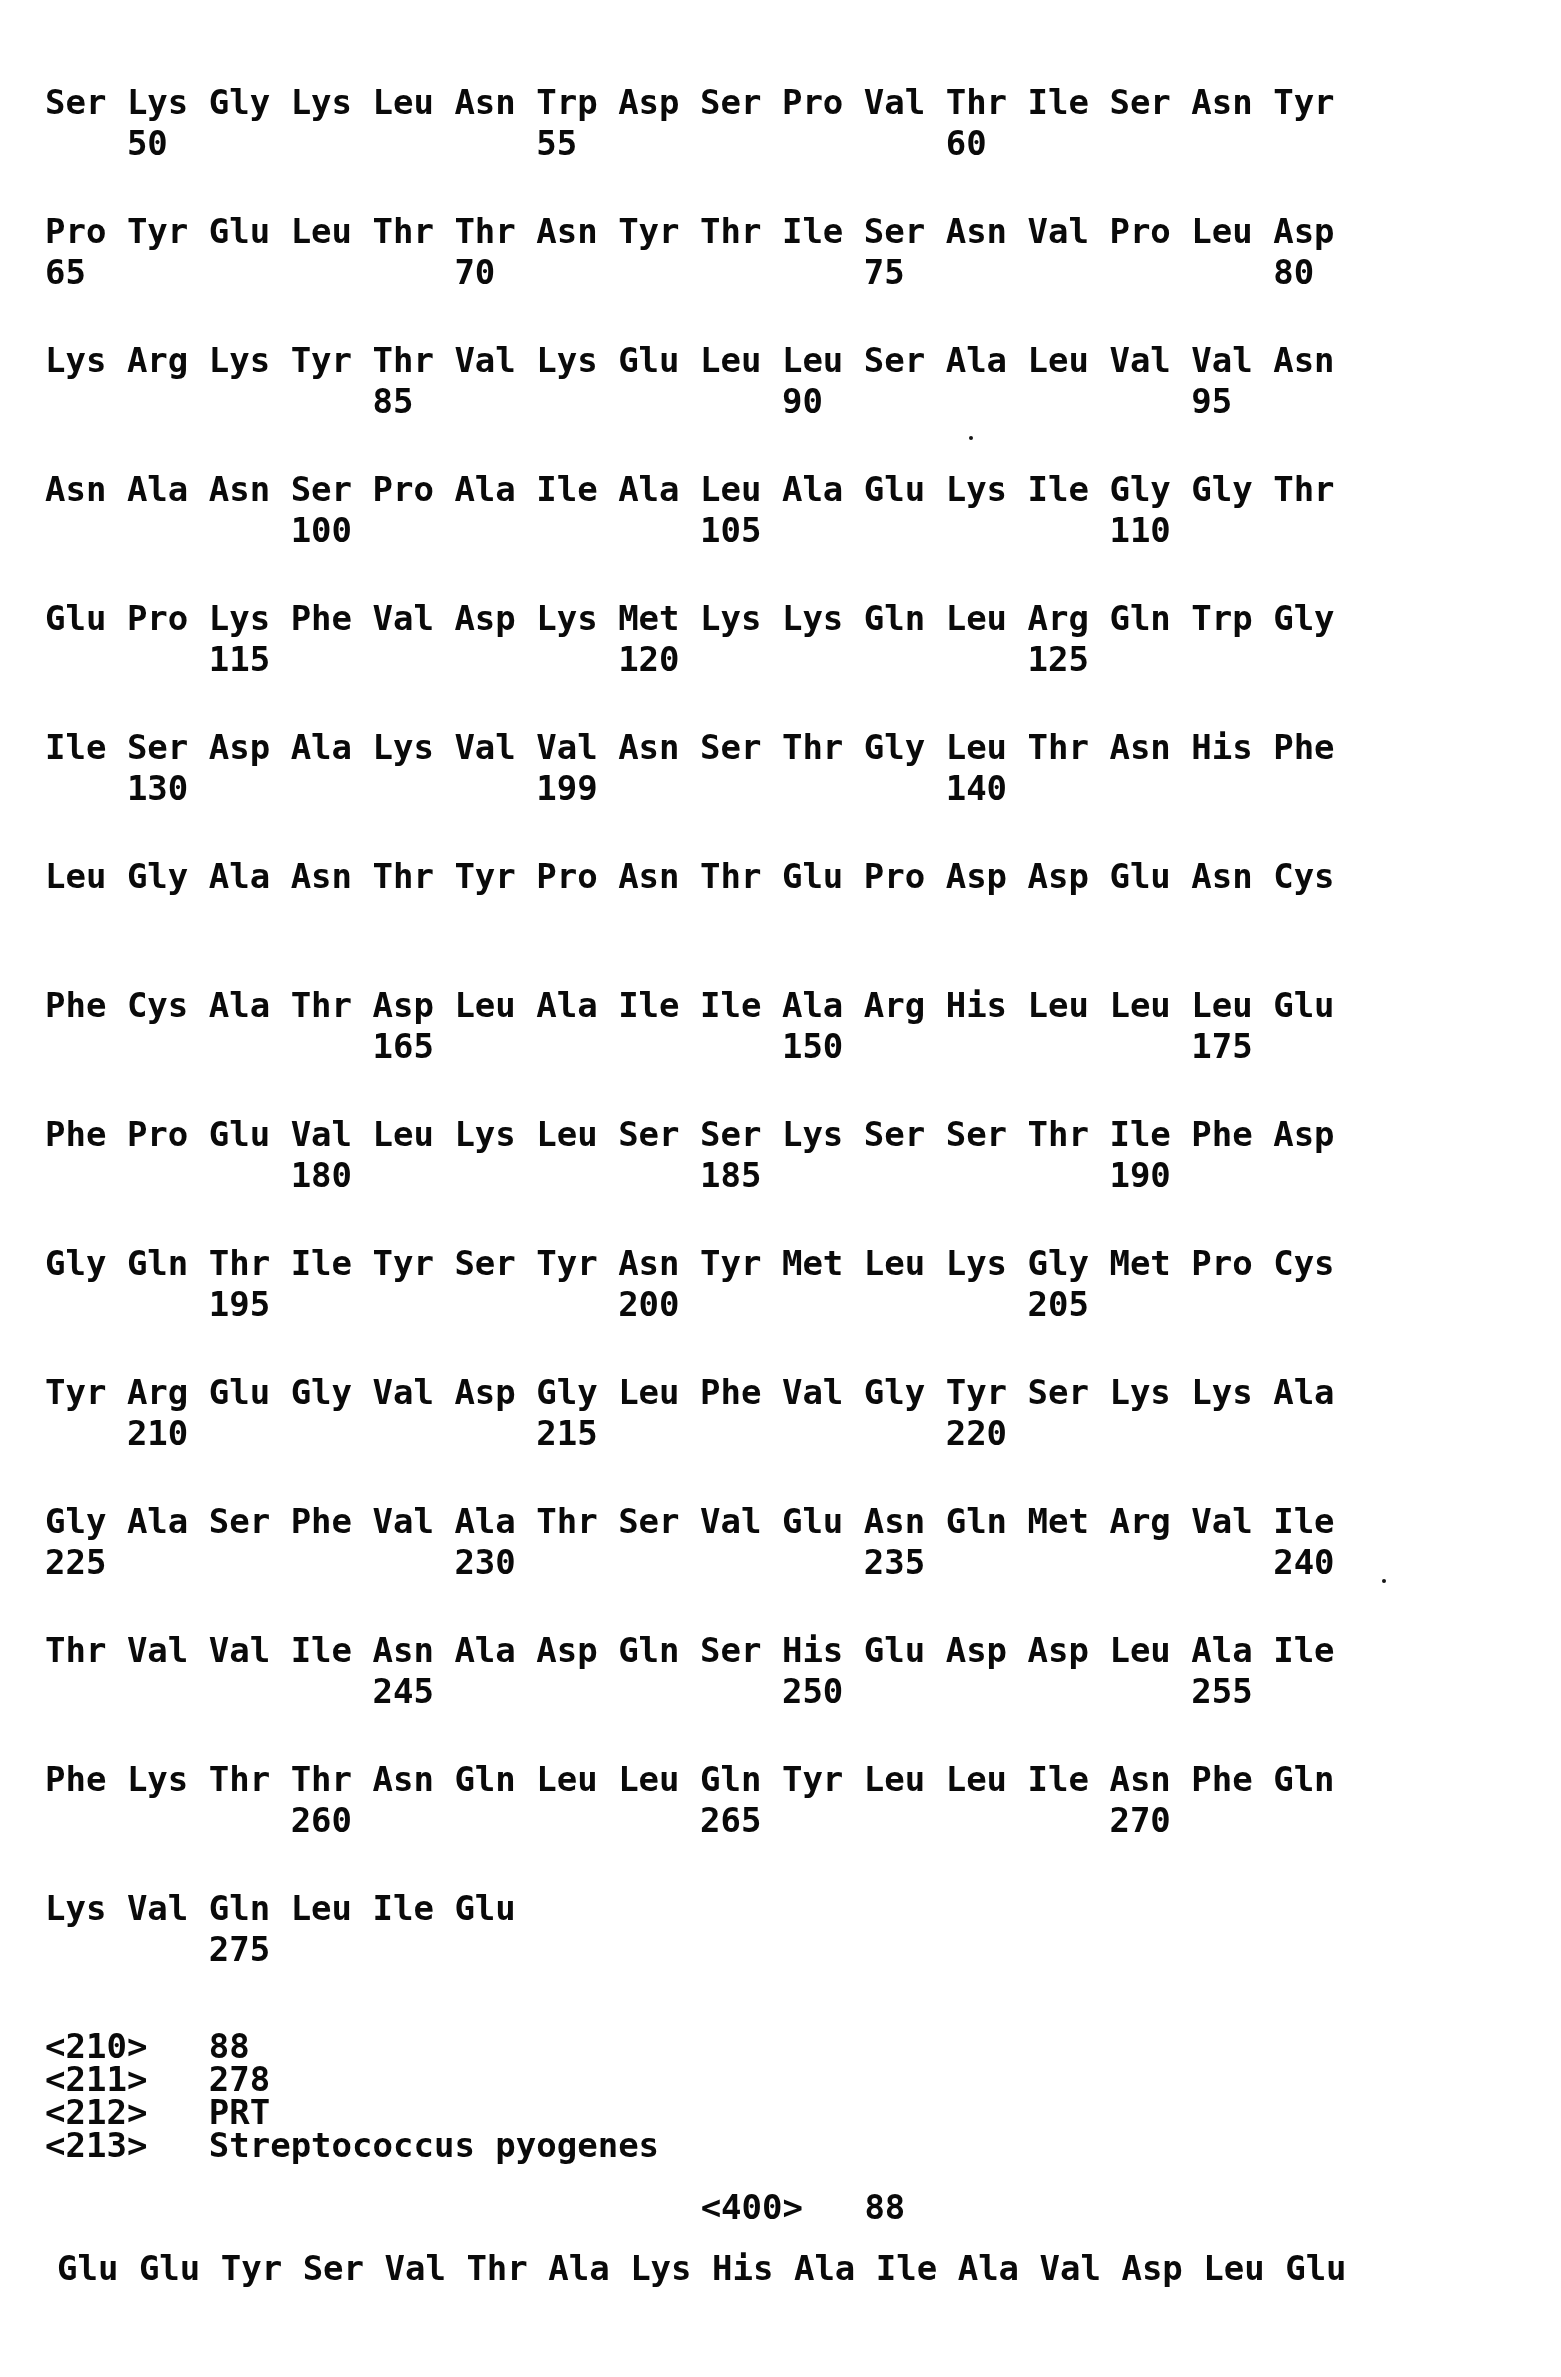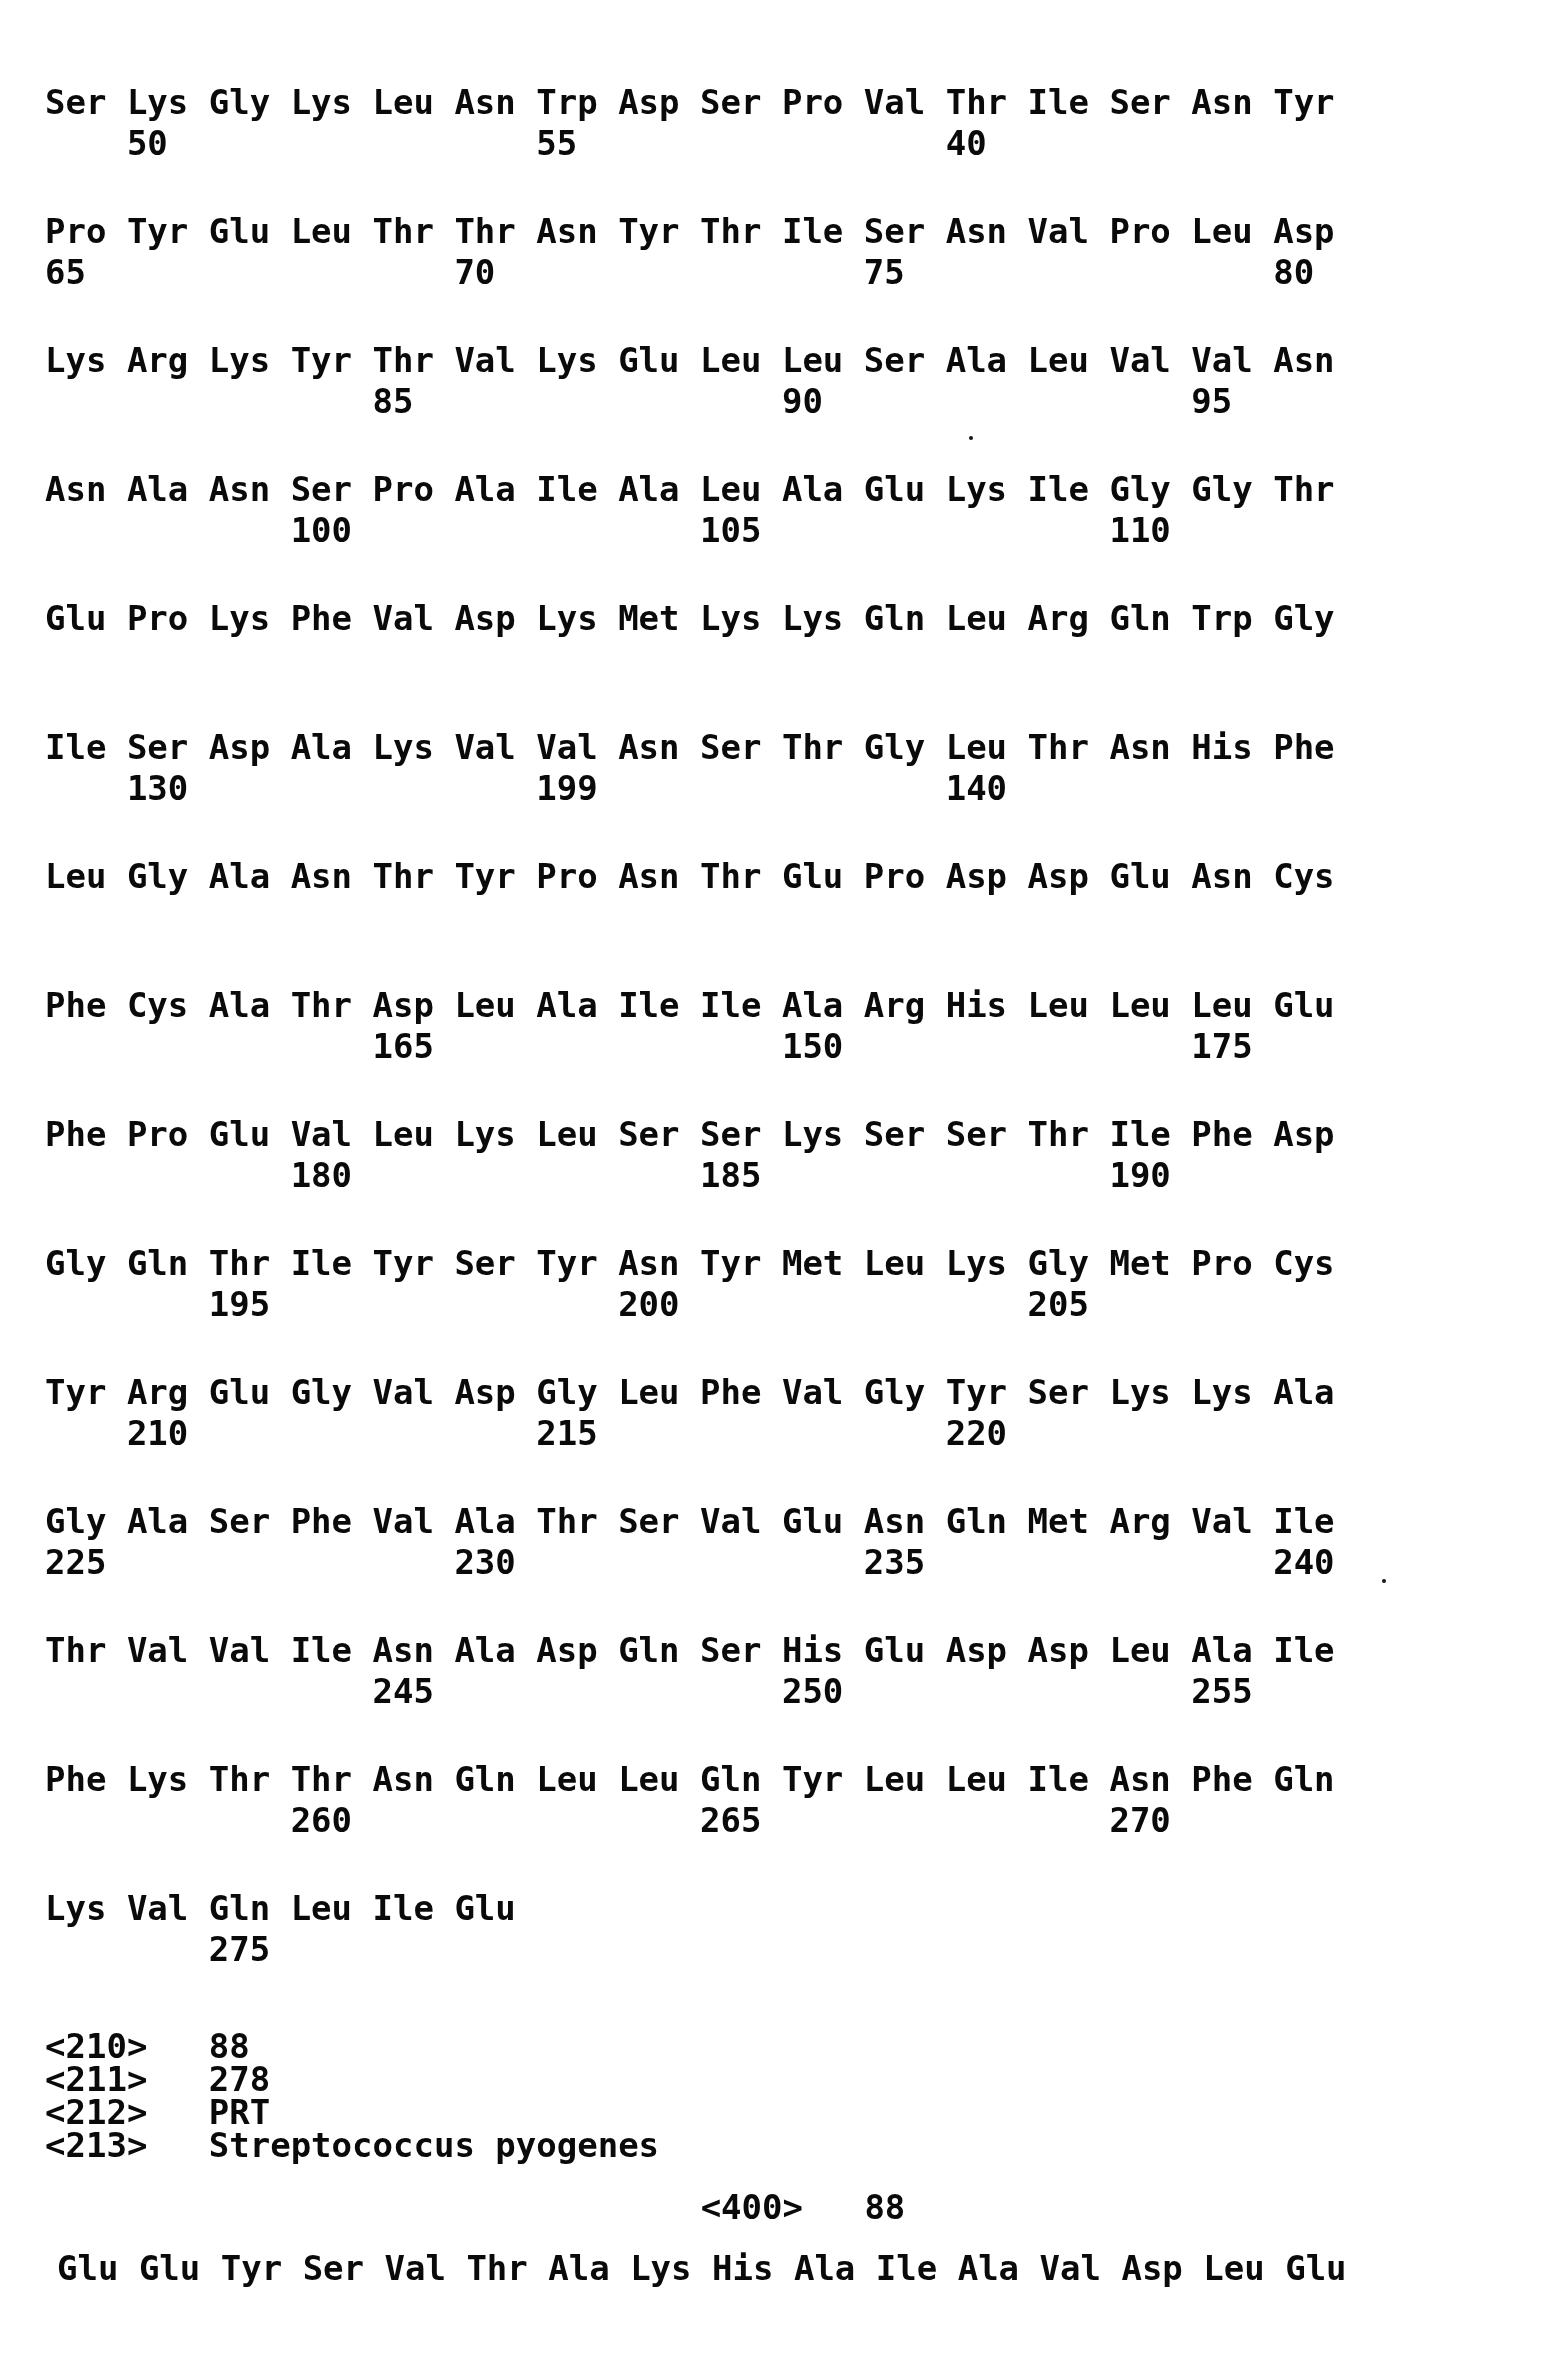--- a/index.html
+++ b/index.html
@@ -50,36 +50,37 @@
     border-radius: 50%;
   }
 </style>
 </head>
 <body>
 
 <div class="page">
   <div id="sequence-rows">
       <div class="seq-row">
         <pre class="aa-line">Ser Lys Gly Lys Leu Asn Trp Asp Ser Pro Val Thr Ile Ser Asn Tyr</pre>
-        <pre class="num-line">    50                  55                  40</pre>
+        <pre class="num-line">    50                  55                  60</pre>
       </div>
       <div class="seq-row">
         <pre class="aa-line">Pro Tyr Glu Leu Thr Thr Asn Tyr Thr Ile Ser Asn Val Pro Leu Asp</pre>
         <pre class="num-line">65                  70                  75                  80</pre>
       </div>
       <div class="seq-row">
         <pre class="aa-line">Lys Arg Lys Tyr Thr Val Lys Glu Leu Leu Ser Ala Leu Val Val Asn</pre>
         <pre class="num-line">                85                  90                  95</pre>
       </div>
       <div class="seq-row">
         <pre class="aa-line">Asn Ala Asn Ser Pro Ala Ile Ala Leu Ala Glu Lys Ile Gly Gly Thr</pre>
         <pre class="num-line">            100                 105                 110</pre>
       </div>
       <div class="seq-row">
         <pre class="aa-line">Glu Pro Lys Phe Val Asp Lys Met Lys Lys Gln Leu Arg Gln Trp Gly</pre>
+        <pre class="num-line">        115                 120                 125</pre>
       </div>
       <div class="seq-row">
         <pre class="aa-line">Ile Ser Asp Ala Lys Val Val Asn Ser Thr Gly Leu Thr Asn His Phe</pre>
         <pre class="num-line">    130                 199                 140</pre>
       </div>
       <div class="seq-row">
         <pre class="aa-line">Leu Gly Ala Asn Thr Tyr Pro Asn Thr Glu Pro Asp Asp Glu Asn Cys</pre>
       </div>
       <div class="seq-row">
         <pre class="aa-line">Phe Cys Ala Thr Asp Leu Ala Ile Ile Ala Arg His Leu Leu Leu Glu</pre>

